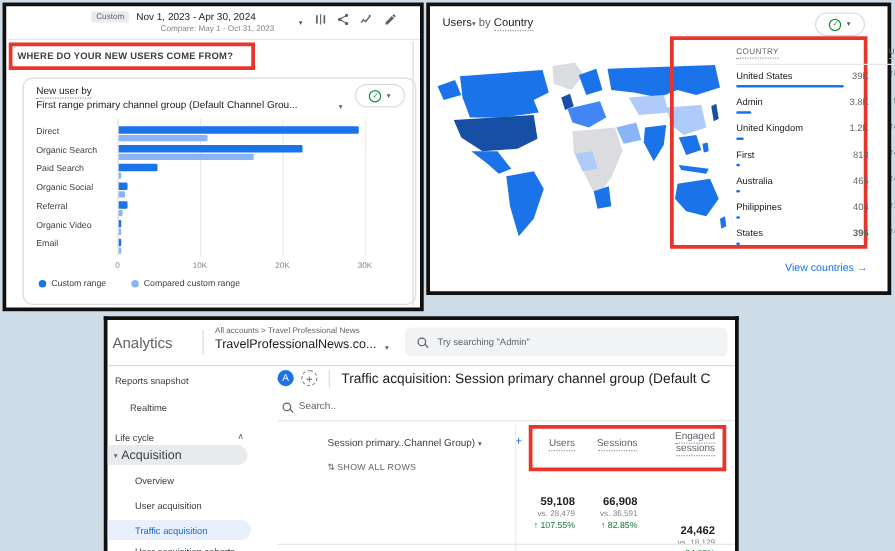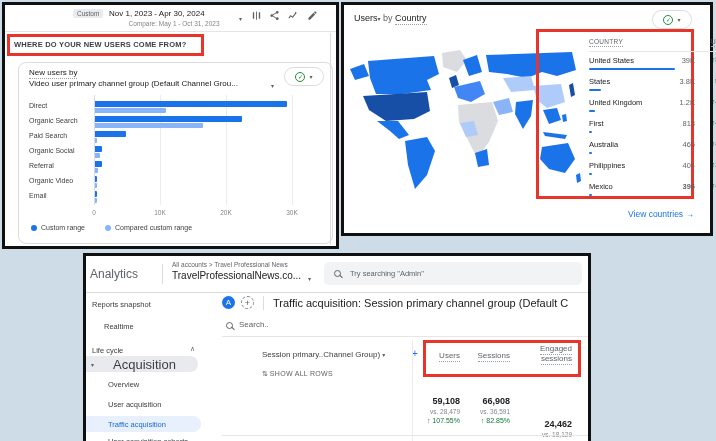--- a/index.html
+++ b/index.html
@@ -60,22 +60,22 @@
     <path d="M3 17.25V21h3.75L17.8 9.94l-3.75-3.75L3 17.25zM20.7 7.04c.39-.39.39-1.02 0-1.41l-2.34-2.34c-.39-.39-1.02-.39-1.41 0l-1.83 1.83 3.75 3.75 1.83-1.83z"></path>
     </svg>
 
   <div class="hline" style="left:0;top:26px;width:331px;"></div>
   <div class="vline" style="left:325px;top:28px;height:212px;"></div>
 
   <div class="redbox" style="left:2px;top:29px;width:197px;height:22px;"></div>
   <span class="txt" style="left:9px;top:35px;font-size:7.5px;font-weight:bold;color:#3c4043;letter-spacing:.2px;">WHERE DO YOUR NEW USERS COME FROM?</span>
 
   <div class="abs" style="left:13px;top:57px;width:313px;height:180px;border:1px solid #dadce0;border-radius:8px;">
-    <span class="txt dark dotted" style="left:10px;top:5px;font-size:8px;">New users by</span>
-    <span class="txt dark" style="left:10px;top:16px;font-size:8px;">Video user primary channel group (Default Channel Grou...</span>
+    <span class="txt dark dotted" style="left:10px;top:5px;font-size:8px;">New user by</span>
+    <span class="txt dark" style="left:10px;top:16px;font-size:8px;">First range primary channel group (Default Channel Grou...</span>
     <span class="txt caret" style="left:252px;top:19px;">▾</span>
 
     <div class="pill" style="right:8px;top:4px;width:38px;height:17px;">
       <span class="checkcirc">✓</span>
       <span class="caret">▾</span>
     </div>
 
     <div class="grid" style="left:75px;top:32px;height:110px;border-color:#dadce0;"></div>
     <div class="grid" style="left:141px;top:32px;height:110px;"></div>
     <div class="grid" style="left:207px;top:32px;height:110px;"></div>
@@ -163,21 +163,21 @@
     <span class="txt gray dotted" style="right:0;top:3px;font-size:6.5px;letter-spacing:.3px;">USERS</span>
     <div class="hline" style="left:0;top:16px;width:146px;"></div>
 
     <div class="abs" style="left:0;top:19px;width:146px;height:21px;">
       <span class="txt dark" style="left:0;top:2px;font-size:7.5px;">United States</span>
       <div class="cbar" style="left: 0px; top: 14px; width: 86px;"></div>
       <span class="txt gray" style="right:40px;top:2px;font-size:7.5px;">39K</span>
       <span class="txt green" style="right:0;top:2px;font-size:7px;">↑81.9%</span>
     </div>
     <div class="abs" style="left:0;top:40px;width:146px;height:21px;">
-      <span class="txt dark" style="left:0;top:2px;font-size:7.5px;">States</span>
+      <span class="txt dark" style="left:0;top:2px;font-size:7.5px;">Admin</span>
       <div class="cbar" style="left: 0px; top: 14px; width: 12px;"></div>
       <span class="txt gray" style="right:40px;top:2px;font-size:7.5px;">3.8K</span>
       <span class="txt green" style="right:0;top:2px;font-size:7px;">↑144...</span>
     </div>
     <div class="abs" style="left:0;top:61px;width:146px;height:21px;">
       <span class="txt dark" style="left:0;top:2px;font-size:7.5px;">United Kingdom</span>
       <div class="cbar" style="left: 0px; top: 14px; width: 6px;"></div>
       <span class="txt gray" style="right:40px;top:2px;font-size:7.5px;text-align:center;">1.2K</span>
       <span class="txt green" style="right:0;top:2px;font-size:7px;">↑47.2%</span>
     </div>
@@ -193,21 +193,21 @@
       <span class="txt gray" style="right:40px;top:2px;font-size:7.5px;">465</span>
       <span class="txt green" style="right:0;top:2px;font-size:7px;">↑42.2%</span>
     </div>
     <div class="abs" style="left:0;top:124px;width:146px;height:21px;">
       <span class="txt dark" style="left:0;top:2px;font-size:7.5px;">Philippines</span>
       <div class="cbar" style="left: 0px; top: 14px; width: 3px;"></div>
       <span class="txt gray" style="right:40px;top:2px;font-size:7.5px;">404</span>
       <span class="txt green" style="right:0;top:2px;font-size:7px;">↑27.4%</span>
     </div>
     <div class="abs" style="left:0;top:145px;width:146px;height:21px;">
-      <span class="txt dark" style="left:0;top:2px;font-size:7.5px;">Mexico</span>
+      <span class="txt dark" style="left:0;top:2px;font-size:7.5px;">States</span>
       <div class="cbar" style="left: 0px; top: 14px; width: 3px;"></div>
       <span class="txt gray" style="right:40px;top:2px;font-size:7.5px;font-weight:bold;">396</span>
       <span class="txt green" style="right:0;top:2px;font-size:7px;">↑41.9%</span>
     </div>
   </div>
 
   <span class="txt blue" style="right:16px;top:204px;font-size:8.5px;">
     <span>View countries</span> <span>→</span>
   </span>
 </section>
@@ -224,21 +224,21 @@
     <span class="txt gray" style="left:26px;top:7px;font-size:7.5px;">Try searching "Admin"</span>
   </div>
   <div class="hline" style="left:0;top:36px;width:502px;border-color:#dadce0;"></div>
 
   <span class="sideitem" style="left:6px;top:44px;">Reports snapshot</span>
   <span class="sideitem" style="left:6px;top:66px;padding-left:12px;">Realtime</span>
   <span class="sideitem" style="left:6px;top:90px;">Life cycle</span>
   <span class="txt gray" style="left:104px;top:89px;font-size:7px;">∧</span>
   <div class="sidepill" style="left:0;top:100px;width:112px;background:#e9eaed;">
     <span class="caret" style="margin-left:5px;">▾</span>
-    <span style="font-size:13px;color:#3c4043;margin-left:19px;">Acquisition</span>
+    <span style="font-size:10px;color:#3c4043;margin-left:3px;">Acquisition</span>
   </div>
   <span class="sideitem" style="left:22px;top:124px;">Overview</span>
   <span class="sideitem" style="left:22px;top:144px;">User acquisition</span>
   <div class="sidepill" style="left:0;top:160px;width:115px;background:#e8f0fe;">
     <span style="font-size:7.5px;color:#1967d2;margin-left:22px;">Traffic acquisition</span>
   </div>
   <span class="sideitem" style="left:22px;top:181px;">User acquisition cohorts</span>
 
   <div class="avatar" style="left:136px;top:40px;">A</div>
   <div class="pluscirc" style="left:155px;top:40px;">+</div>

